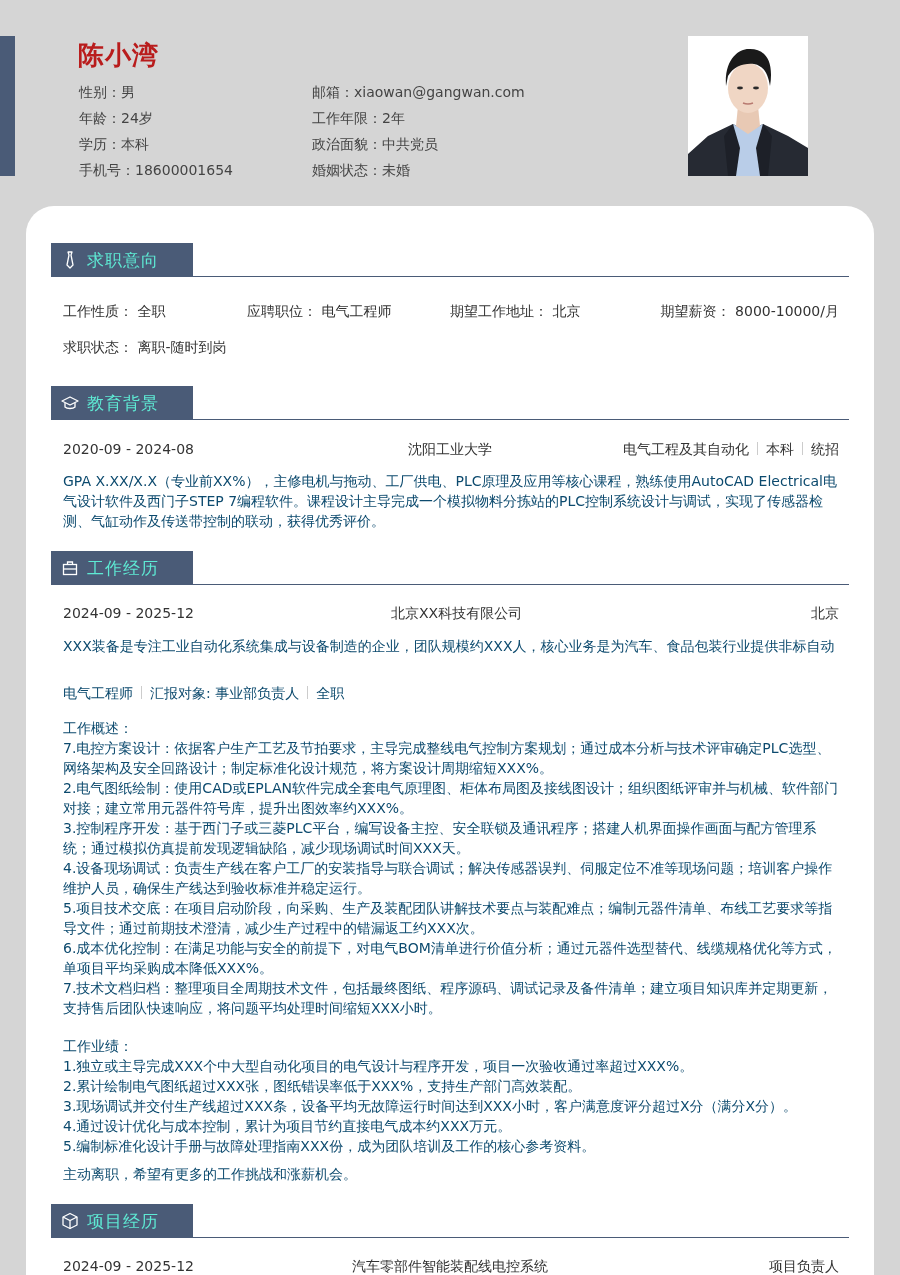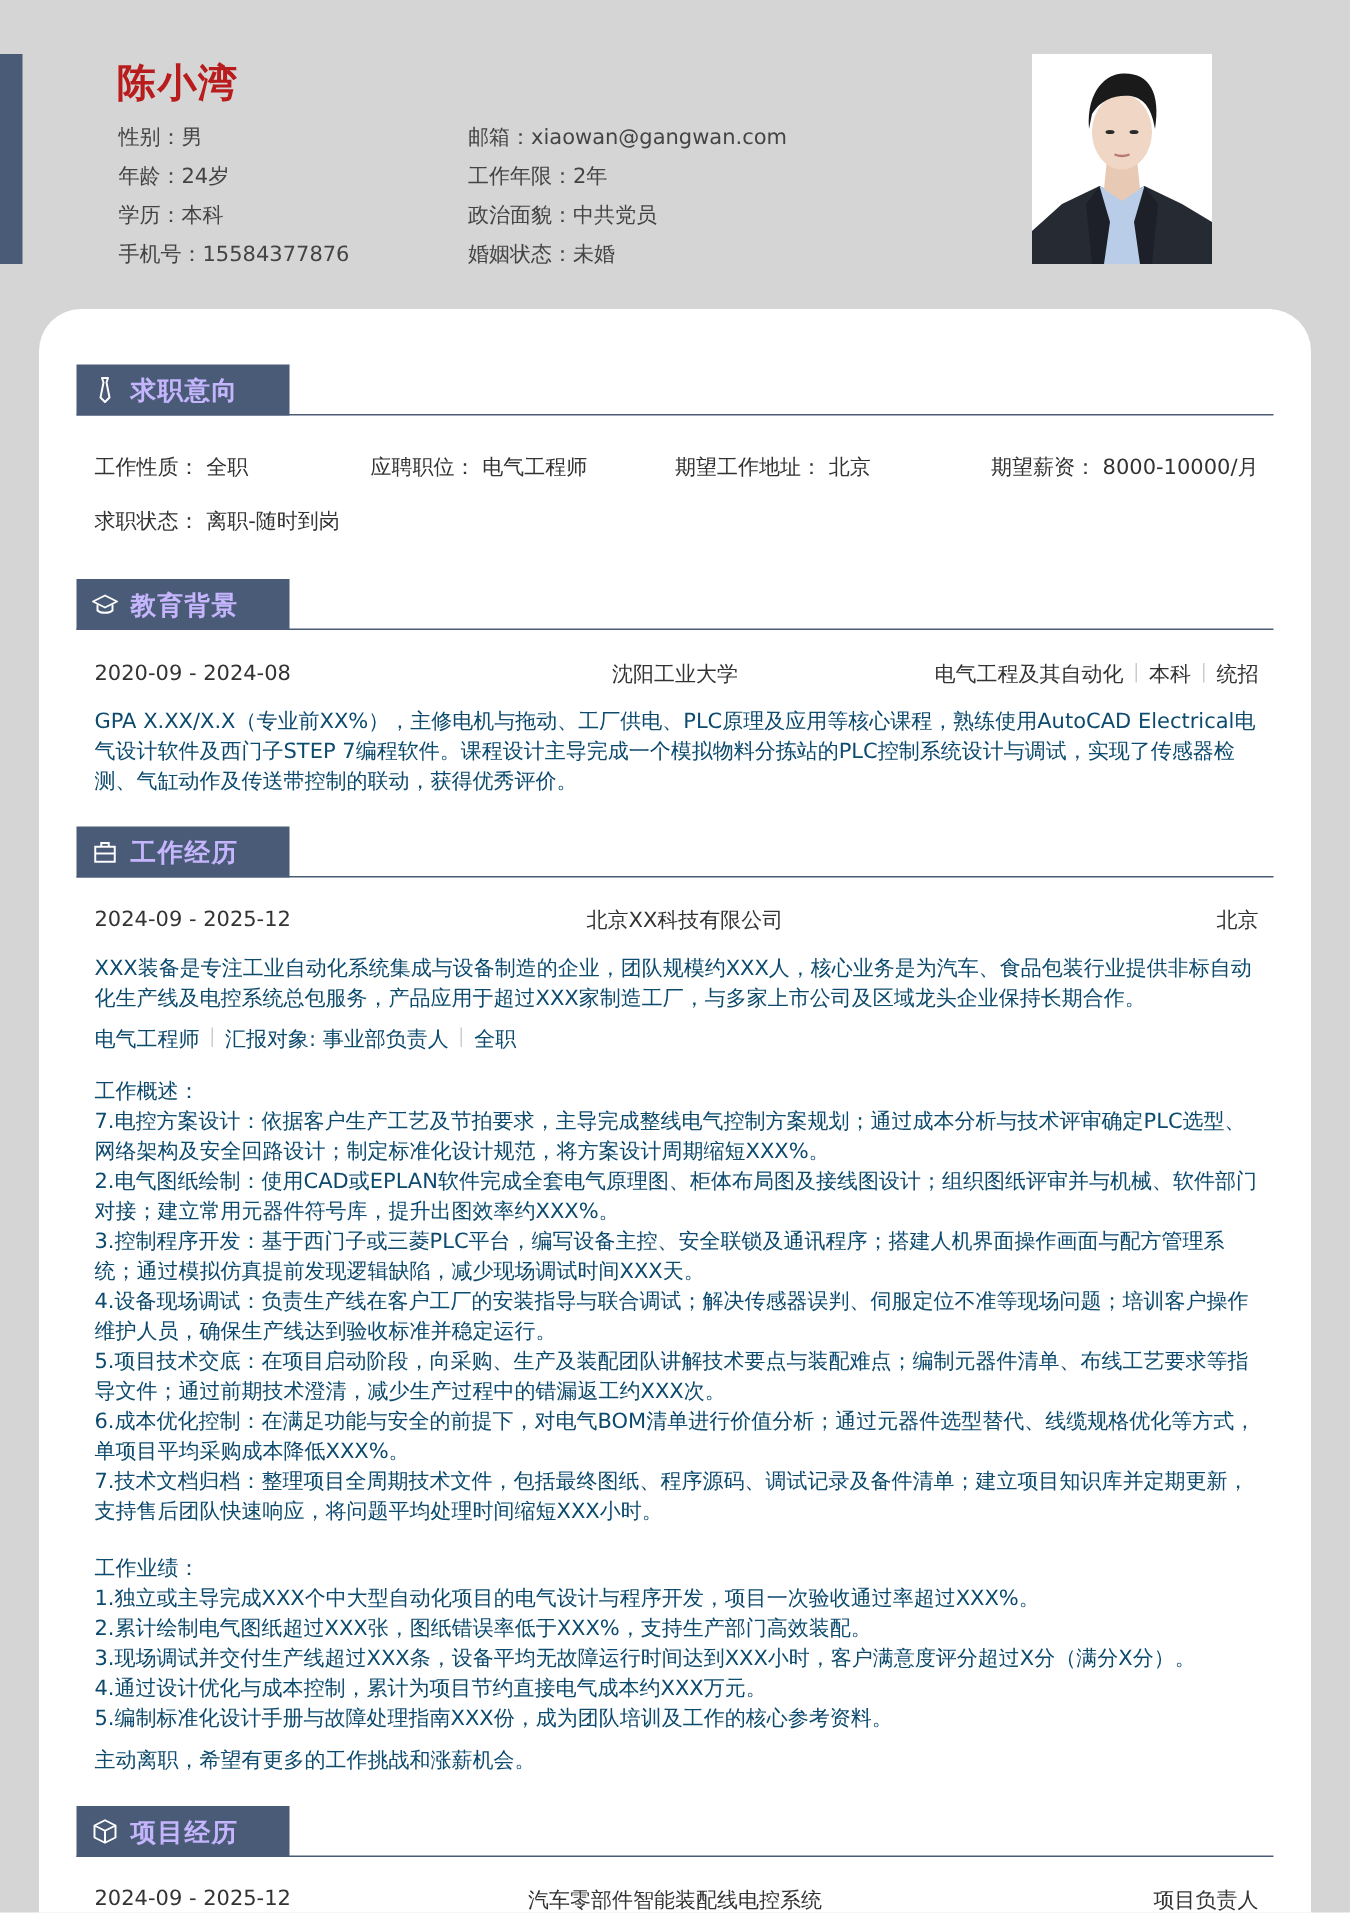--- a/index.html
+++ b/index.html
@@ -30,43 +30,43 @@
   .card {
     position: absolute; left: 26px; top: 206px; width: 848px; height: 1100px;
     background: #fff; border-radius: 28px 28px 0 0;
   }
   .section-head {
     position: absolute; left: 25px; width: 798px; height: 34px;
     border-bottom: 1px solid #4a5b77;
   }
   .section-tab {
     position: absolute; left: 0; top: 0; width: 142px; height: 34px;
-    background: #4a5b77; color: #c4b5fd;
+    background: #4a5b77; color: #5eead4;
     display: flex; align-items: center; padding-left: 10px;
-    font-size: 17px; font-weight: bold; letter-spacing: 1px;
+    font-size: 17px; font-weight: normal; letter-spacing: 1px;
   }
   .section-tab .ico { width: 18px; height: 18px; margin-right: 8px; display: inline-flex; align-items: center; justify-content: center; }
   .abs { position: absolute; white-space: nowrap; }
   .para { position: absolute; left: 37px; width: 776px; font-size: 14px; line-height: 20px; color: #0c4a6e; }
   .sep { display: inline-block; width: 1px; height: 13px; background: #ccc; margin: 0 8px; vertical-align: -1px; }
   .intent-row { position: absolute; left: 37px; width: 776px; height: 20px; font-size: 14px; }
   .intent-row span.abs { top: 0; }
 </style>
 </head>
 <body>
 
 <div class="header">
   <div class="left-bar"></div>
   <div class="name">陈小湾</div>
 
   <div class="info-col left">
     <div class="row"><span>性别：</span><span>男</span></div>
     <div class="row"><span>年龄：</span><span>24岁</span></div>
     <div class="row"><span>学历：</span><span>本科</span></div>
-    <div class="row"><span>手机号：</span><span>15584377876</span></div>
+    <div class="row"><span>手机号：</span><span>18600001654</span></div>
   </div>
 
   <div class="info-col right">
     <div class="row"><span>邮箱：</span><span>xiaowan@gangwan.com</span></div>
     <div class="row"><span>工作年限：</span><span>2年</span></div>
     <div class="row"><span>政治面貌：</span><span>中共党员</span></div>
     <div class="row"><span>婚姻状态：</span><span>未婚</span></div>
   </div>
 
   <div class="photo">
@@ -155,21 +155,20 @@
   </div>
 
   <div class="intent-row" style="top:399px;">
     <span class="abs" style="left:0;">2024-09 - 2025-12</span>
     <span class="abs" style="left:328px;">北京XX科技有限公司</span>
     <span class="abs" style="right:0;">北京</span>
   </div>
 
   <div class="para" style="top:430px;">
     <div>XXX装备是专注工业自动化系统集成与设备制造的企业，团队规模约XXX人，核心业务是为汽车、食品包装行业提供非标自动</div>
-    <div>化生产线及电控系统总包服务，产品应用于超过XXX家制造工厂，与多家上市公司及区域龙头企业保持长期合作。</div>
   </div>
 
   <div class="para" style="top:477px;">
     <span>电气工程师</span><span class="sep"></span><span>汇报对象: 事业部负责人</span><span class="sep"></span><span>全职</span>
   </div>
 
   <div class="para" style="top:512px;">
     <div>工作概述：</div>
     <div>7.电控方案设计：依据客户生产工艺及节拍要求，主导完成整线电气控制方案规划；通过成本分析与技术评审确定PLC选型、</div>
     <div>网络架构及安全回路设计；制定标准化设计规范，将方案设计周期缩短XXX%。</div>

